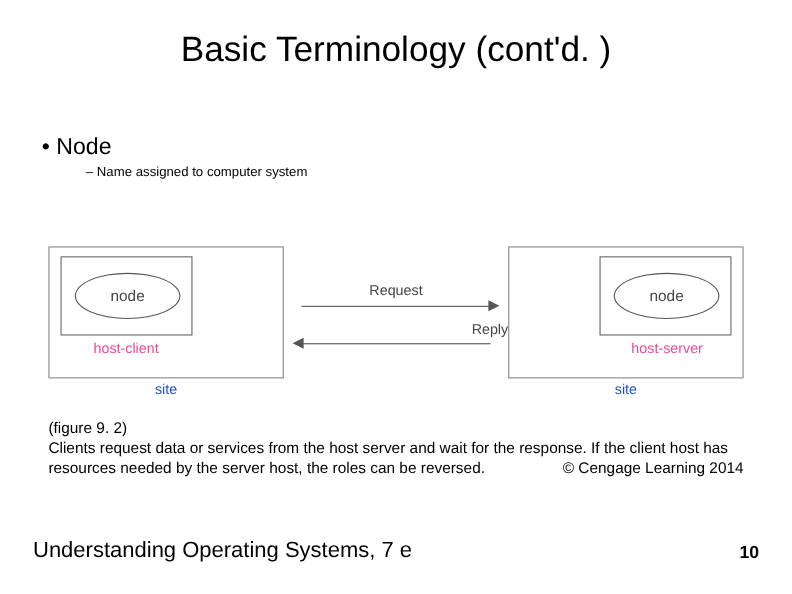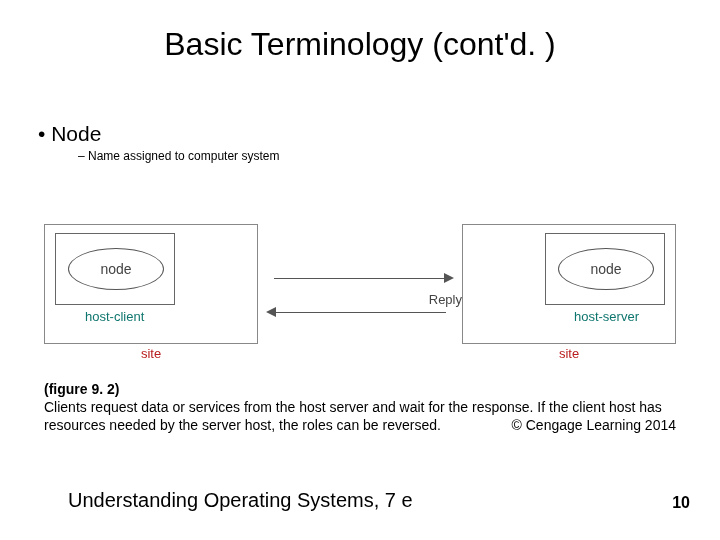--- a/index.html
+++ b/index.html
@@ -80,31 +80,31 @@
     left: 12px;
     text-align: center;
     line-height: 40px;
     font-size: 14px;
     color: #444;
   }
   .host-label {
     position: absolute;
     top: 84px;
     font-size: 13px;
-    color: #0f766e;
+    color: #ec4899;
   }
   .host-label.left  { left: 40px; }
   .host-label.right { right: 36px; }
   .site-label {
     position: absolute;
     top: 122px;
     width: 214px;
     text-align: center;
     font-size: 13px;
-    color: #b91c1c;
+    color: #1d4ed8;
   }
   .site-label.left  { left: 0; }
   .site-label.right { right: 0; }
 
   .mid {
     position: absolute;
     top: 32px;
     left: 214px;
     width: 204px;
     height: 70px;
@@ -140,30 +140,29 @@
   .arrow-left.reply { top: 51px; }
 
   .caption {
     position: absolute;
     top: 380px;
     left: 44px;
     width: 632px;
     font-size: 14px;
     line-height: 1.3;
   }
-  .caption .figref { font-weight: bold; }
+  .caption .figref { font-weight: normal; }
   .caption .copy {
     float: right;
   }
   .footer-left {
     position: absolute;
     bottom: 28px;
     left: 30px;
     font-size: 20px;
-    margin-left: 38px;
   }
   .footer-right {
     position: absolute;
     bottom: 28px;
     right: 30px;
     font-size: 16px;
     font-weight: bold;
   }
 </style>
 </head>
@@ -189,20 +188,21 @@
 
     <div class="sitebox right">
       <div class="nodebox right">
         <div class="node-ellipse">node</div>
       </div>
       <div class="host-label right">host-server</div>
     </div>
     <div class="site-label right">site</div>
 
     <div class="mid">
+      <div class="lbl req">Request</div>
       <div class="arrow-line request"></div>
       <div class="arrowhead arrow-right request"></div>
 
       <div class="lbl rep">Reply</div>
       <div class="arrow-line reply"></div>
       <div class="arrowhead arrow-left reply"></div>
     </div>
   </div>
 
   <div class="caption">

